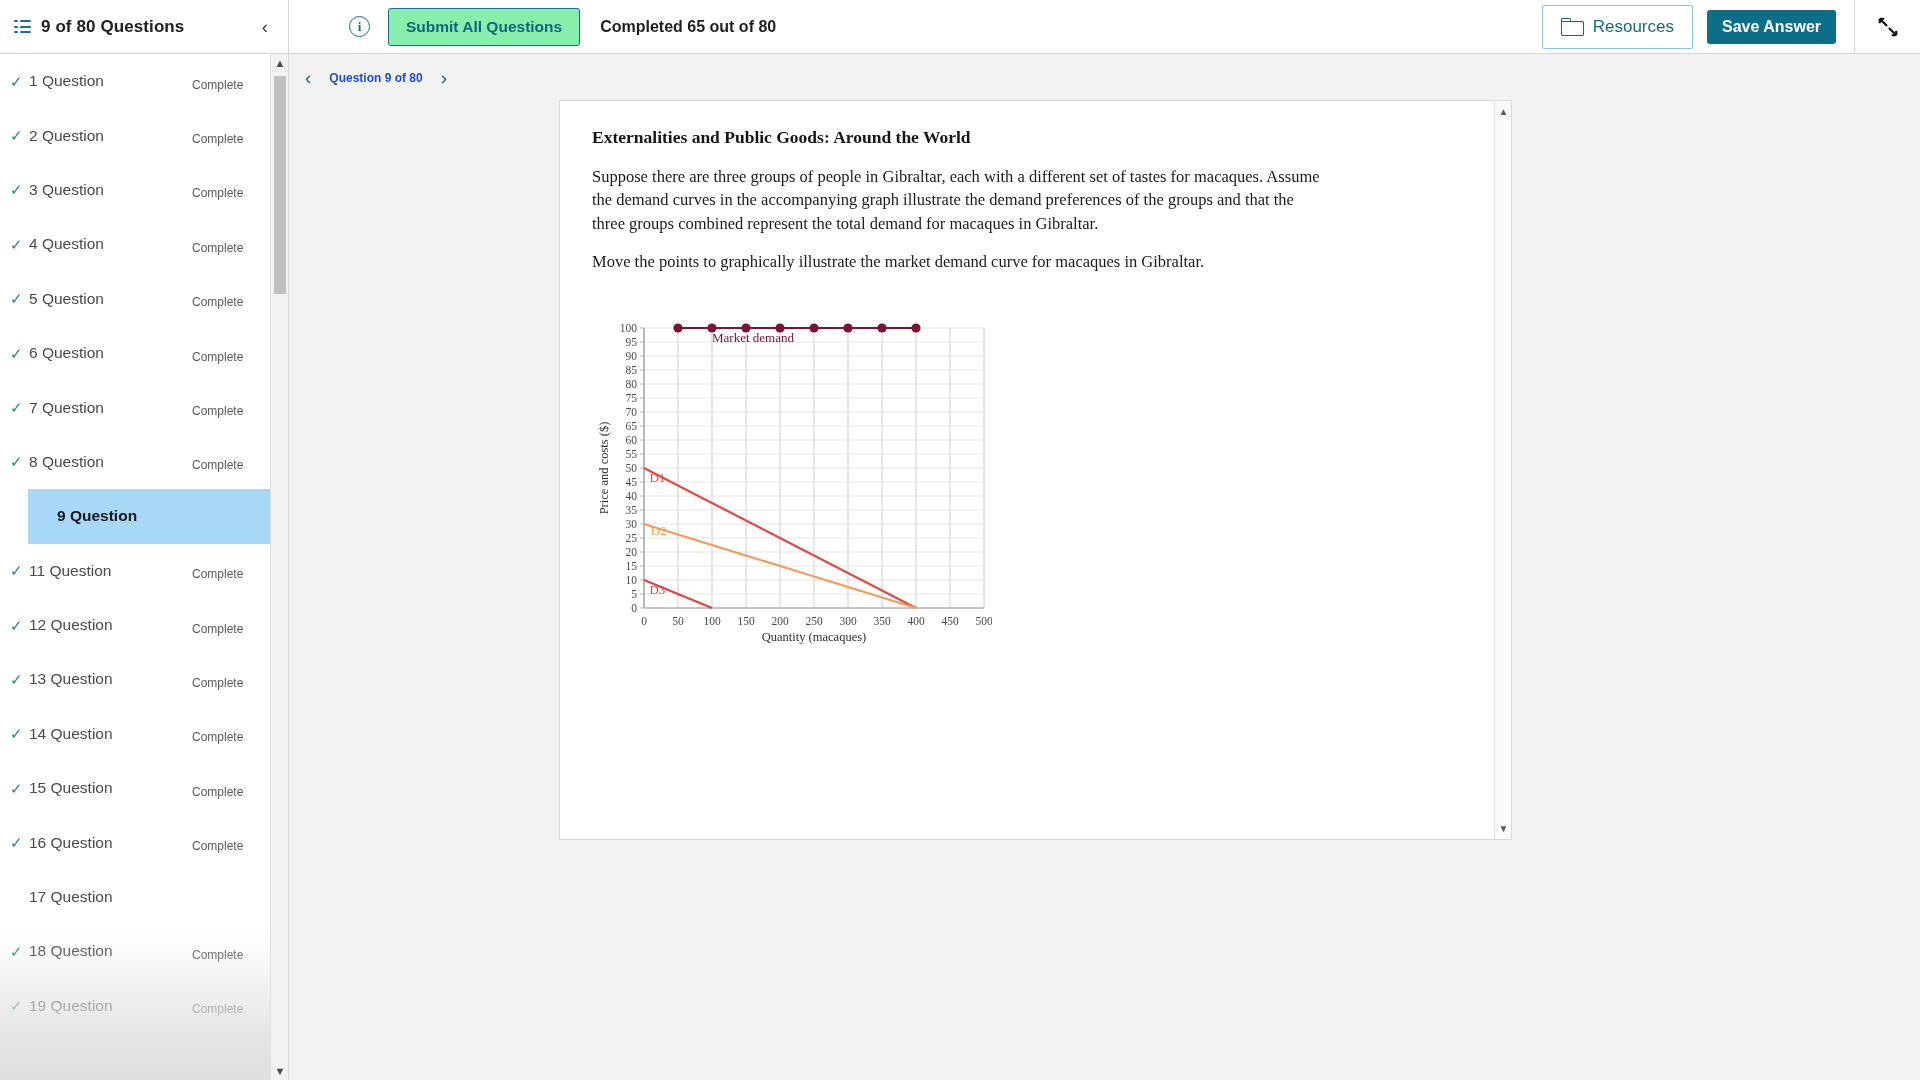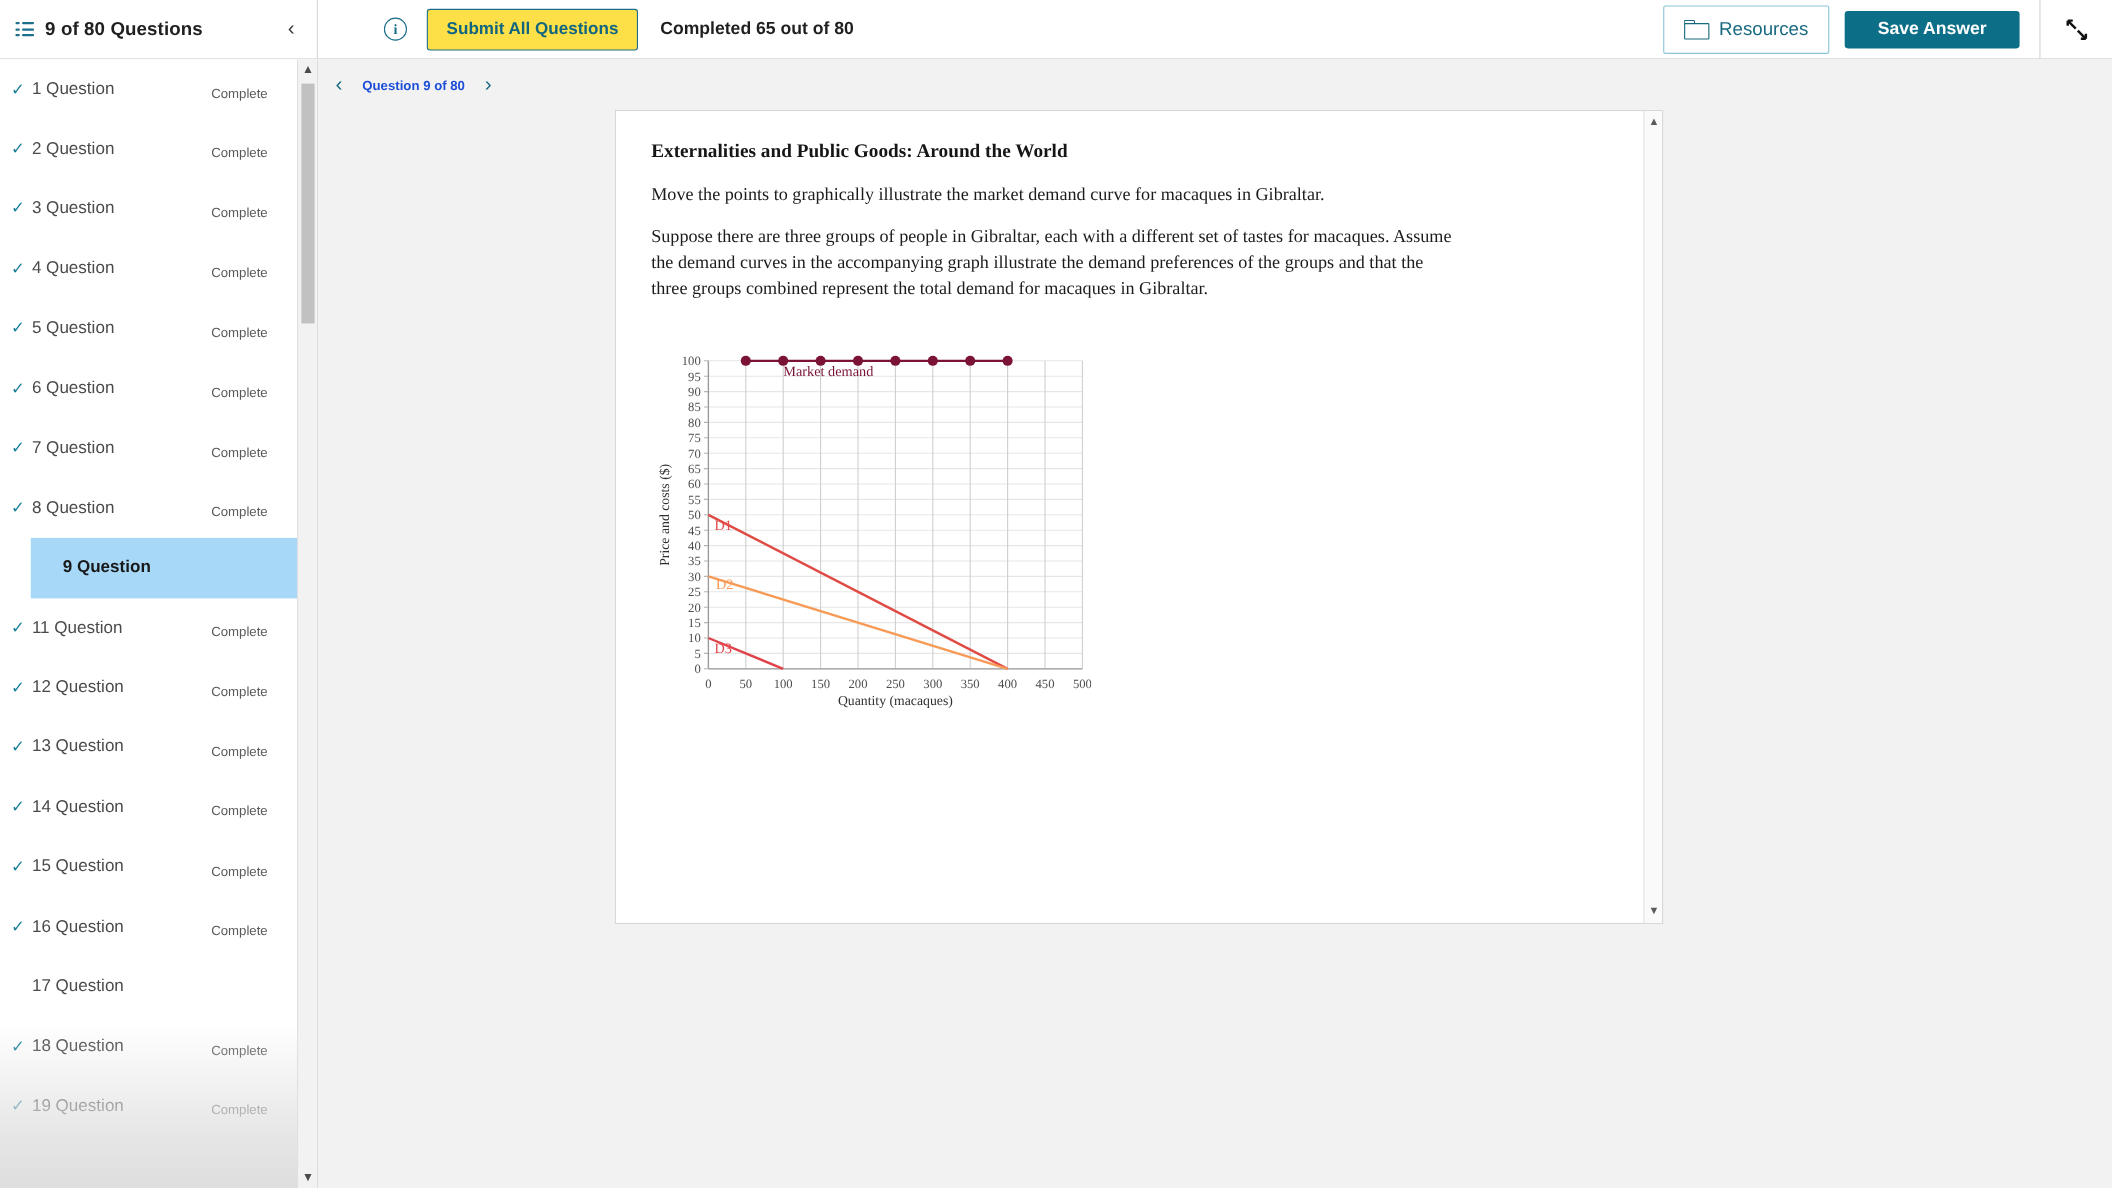--- a/index.html
+++ b/index.html
@@ -38,21 +38,21 @@
   }
 
   .tb-right { flex: 1; display: flex; align-items: center; padding-left: 16px; }
   .info-icon {
     width: 21px; height: 21px; border: 1.6px solid #1b6e8a; border-radius: 50%;
     color: #1b6e8a; font-size: 13px; font-weight: 700; display: flex;
     align-items: center; justify-content: center; font-family: "Liberation Serif", serif;
     margin-right: 18px; flex: 0 0 auto;
   }
   .btn-submit {
-    border: 1px solid #1b6e8a; background: #fde047; color: #10657f;
+    border: 1px solid #1b6e8a; background: #86efac; color: #10657f;
     font-size: 15.5px; font-weight: 700; padding: 9px 17px; border-radius: 3px;
     cursor: pointer; font-family: "Liberation Sans", sans-serif; white-space: nowrap;
   }
   .completed-text {
     margin-left: 20px; font-size: 16px; font-weight: 700; color: #1f1f1f; white-space: nowrap;
   }
   .tb-actions { margin-left: auto; display: flex; align-items: stretch; height: 100%; }
   .resources-box {
     display: flex; align-items: center; gap: 9px; padding: 0 18px;
     border: 1.5px solid #8ac4d8; height: 44px; align-self: center; margin-right: 14px;
@@ -63,21 +63,21 @@
     position: absolute; left: 0; top: 0; width: 10px; height: 4px;
     border: 1.8px solid #17697f; border-bottom: none; border-radius: 1px 2px 0 0;
   }
   .folder-icon .body {
     position: absolute; left: 0; top: 3px; width: 23px; height: 15px;
     border: 1.8px solid #17697f; border-radius: 1px;
   }
   .resources-label { font-size: 17px; color: #17697f; }
   .btn-save {
     background: #0d6f87; color: #fff; border: none; border-radius: 3px;
-    font-size: 16px; font-weight: 700; padding: 0 30px; height: 34px; align-self: center;
+    font-size: 16px; font-weight: 700; padding: 0 15px; height: 34px; align-self: center;
     cursor: pointer; font-family: "Liberation Sans", sans-serif; white-space: nowrap;
   }
   .expand-wrap {
     width: 66px; display: flex; align-items: center; justify-content: center;
     border-left: 1px solid #d6d6d6; margin-left: 18px; cursor: pointer;
   }
   .expand-icon { width: 22px; height: 22px; position: relative; }
 
   
   .main { flex: 1; display: flex; min-height: 0; }
@@ -319,22 +319,22 @@
       <div class="qnav">
         <span class="qnav-arrow">‹</span>
         <span class="qnav-title">Question 9 of 80</span>
         <span class="qnav-arrow">›</span>
       </div>
 
       <div class="paper-wrap">
         <div class="paper">
           <div class="paper-inner">
             <div class="doc-title">Externalities and Public Goods: Around the World</div>
+            <p class="doc-p">Suppose there are three groups of people in Gibraltar, each with a different set of tastes for macaques. Assume the demand curves in the accompanying graph illustrate the demand preferences of the groups and that the three groups combined represent the total demand for macaques in Gibraltar.</p>
             <p class="doc-p">Move the points to graphically illustrate the market demand curve for macaques in Gibraltar.</p>
-            <p class="doc-p">Suppose there are three groups of people in Gibraltar, each with a different set of tastes for macaques. Assume the demand curves in the accompanying graph illustrate the demand preferences of the groups and that the three groups combined represent the total demand for macaques in Gibraltar.</p>
 
             <div class="chart-area">
               <svg class="chart" id="chart-svg" width="400" height="330" viewBox="0 0 400 330">
                   <line x1="52" y1="294" x2="392" y2="294" stroke="#e6e6e6" stroke-width="1"></line>
                   <line x1="48" y1="294" x2="52" y2="294" stroke="#b5b5b5" stroke-width="1"></line>
                   <text x="45" y="298" text-anchor="end" class="ax-tick">0</text>
                   <line x1="52" y1="280" x2="392" y2="280" stroke="#e6e6e6" stroke-width="1"></line>
                   <line x1="48" y1="280" x2="52" y2="280" stroke="#b5b5b5" stroke-width="1"></line>
                   <text x="45" y="284" text-anchor="end" class="ax-tick">5</text>
                   <line x1="52" y1="266" x2="392" y2="266" stroke="#e6e6e6" stroke-width="1"></line>

